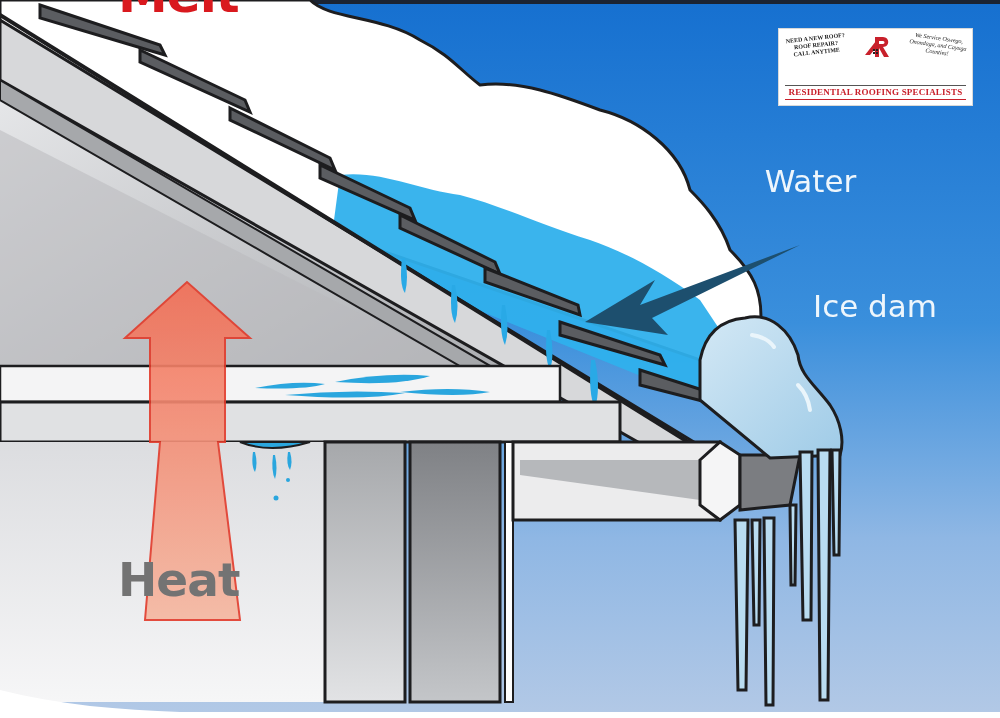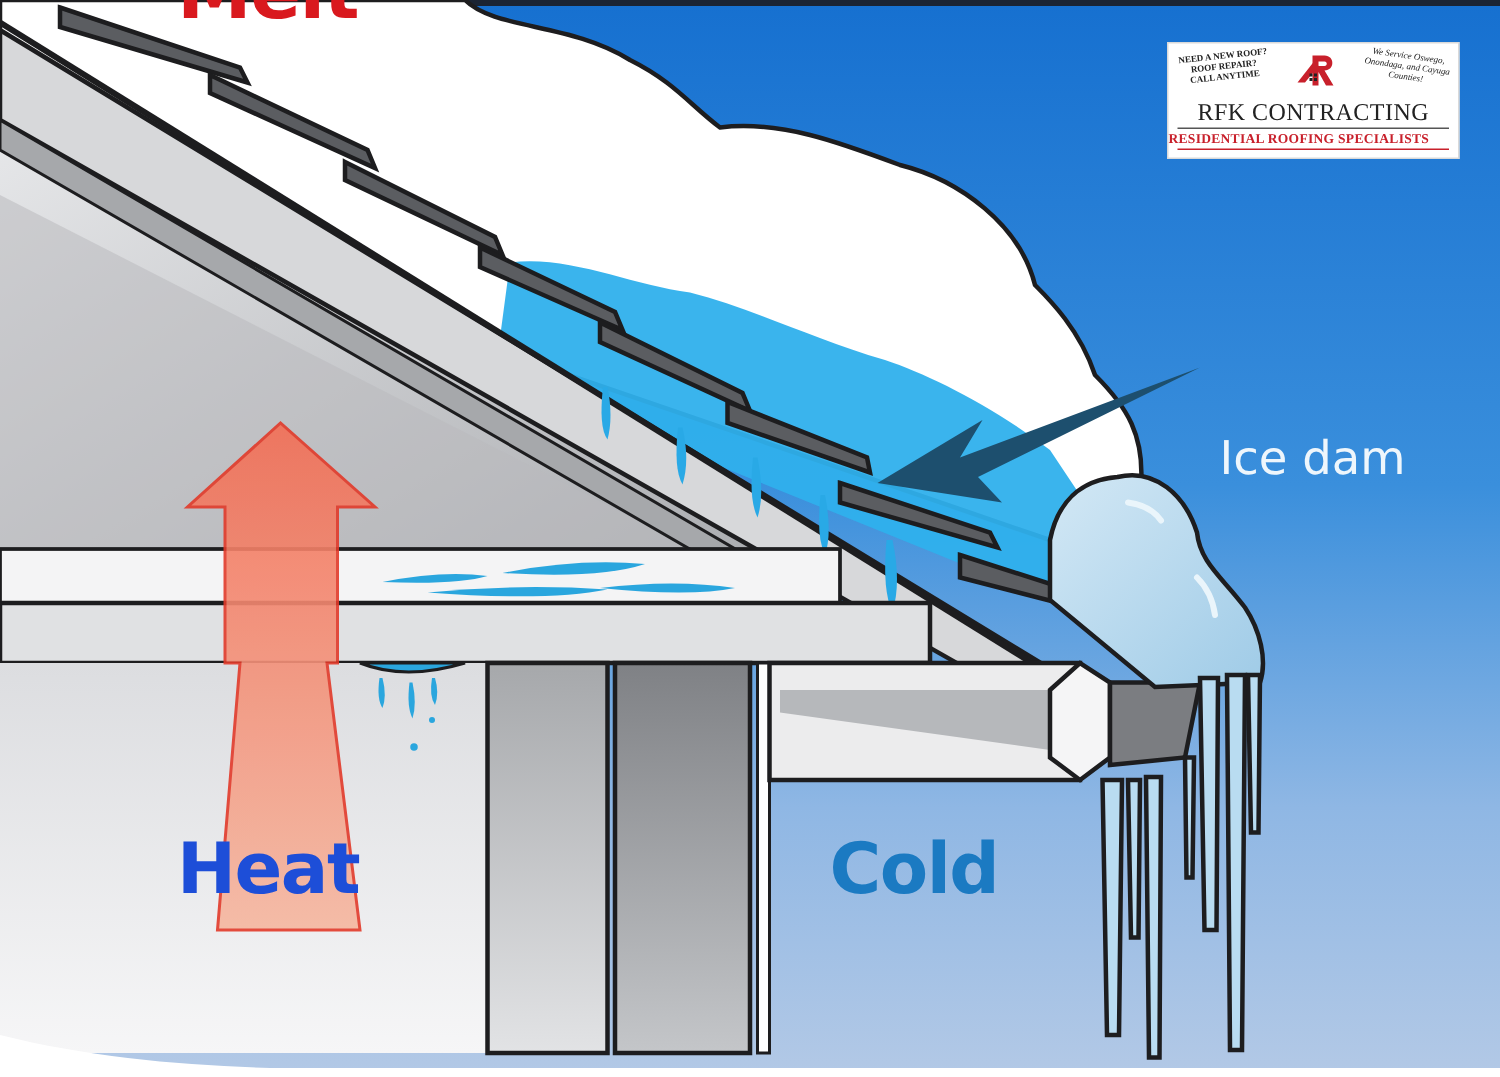--- a/index.html
+++ b/index.html
@@ -3,29 +3,29 @@
 <meta charset="utf-8">
 <style>
   html, body { margin: 0; padding: 0; background: #ffffff; }
   body { width: 1000px; height: 718px; overflow: hidden; position: relative; font-family: "Liberation Sans", sans-serif; }
   #stage { position: absolute; left: 0; top: 0; width: 1000px; height: 718px; }
   svg { display: block; }
   .lbl { position: absolute; font-family: "DejaVu Sans", sans-serif; font-weight: bold; white-space: nowrap; line-height: 1; }
   .lbl-melt { left: 118px; top: -30px; font-size: 50px; color: #d9191e; letter-spacing: -1px; }
   .lbl-water { left: 708px; top: 164px; font-size: 31px; color: #eef6fc; font-weight: normal; line-height: 1.1; text-align: center; width: 205px; }
   .lbl-ice { left: 813px; top: 291px; font-size: 31px; color: #eef6fc; font-weight: normal; text-align: right; }
-  .lbl-heat { left: 118px; top: 556px; font-size: 47px; color: #1d4ed8; letter-spacing: -1px; }
+  .lbl-heat { left: 118px; top: 556px; font-size: 47px; color: #737373; letter-spacing: -1px; }
   .lbl-cold { left: 553px; top: 556px; font-size: 47px; color: #1b7ac2; letter-spacing: -1px; }
   .logo { position: absolute; left: 778px; top: 28px; width: 195px; height: 78px; background: #fff; border: 1px solid #d9d9d9; box-sizing: border-box; }
   .logo .tl { position: absolute; left: 6px; top: 6px; width: 62px; font-family: "Liberation Serif", serif; font-size: 6px; line-height: 1.15; color: #222; transform: rotate(-6deg); text-align: center; font-weight: bold; }
   .logo .tr { position: absolute; right: 4px; top: 6px; width: 60px; font-family: "Liberation Serif", serif; font-size: 6px; line-height: 1.15; color: #222; transform: rotate(8deg); text-align: center; font-style: italic; }
   .logo .mark { position: absolute; left: 84px; top: 4px; width: 30px; height: 30px; }
   .logo .name { position: absolute; left: 0; right: 0; top: 38px; text-align: center; font-family: "Liberation Serif", serif; font-size: 16px; color: #222; letter-spacing: 0.3px; }
   .logo .rule { position: absolute; left: 6px; right: 6px; top: 56px; height: 1px; background: #555; }
-  .logo .tag { position: absolute; left: 0; right: 0; top: 58px; text-align: left; font-family: "Liberation Serif", serif; font-size: 9px; font-weight: bold; color: #c8202b; letter-spacing: 0.2px; }
+  .logo .tag { position: absolute; left: 0; right: 0; top: 58px; text-align: center; font-family: "Liberation Serif", serif; font-size: 9px; font-weight: bold; color: #c8202b; letter-spacing: 0.2px; }
   .logo .tagline { position: absolute; left: 6px; right: 6px; top: 70px; height: 1px; background: #c8202b; }
 </style>
 </head>
 <body>
 
 <div id="stage">
   <svg width="1000" height="718" viewBox="0 0 1000 718" xmlns="http://www.w3.org/2000/svg">
     <defs>
       <linearGradient id="skyGrad" x1="0" y1="0" x2="0" y2="1">
         <stop offset="0" stop-color="#1670d0"></stop>
@@ -139,34 +139,33 @@
 
     <path d="M145,620 L160,442 L150,442 L150,338 L125,338 L187,282 L250,338 L225,338 L225,442 L218,442 L240,620 Z" fill="url(#heatGrad)" stroke="#e23a2a" stroke-width="2" opacity="0.9"></path>
 
     <path d="M800,245 L640,305 L655,280 L585,322 L668,335 L652,318 Z" fill="#1d4f6e"></path>
 
     <path d="M0,690 C60,705 120,710 180,712 L1000,712 L1000,718 L0,718 Z" fill="#ffffff"></path>
   </svg>
 
   <div class="lbl lbl-melt">Melt</div>
   <div class="lbl lbl-water">
+    <div>Water</div>
   </div>
   <div class="lbl lbl-ice">Ice dam</div>
   <div class="lbl lbl-heat">Heat</div>
-  <div class="lbl lbl-cold">Cold</div>
 
   <div class="logo">
     <div class="tl">NEED A NEW ROOF? ROOF REPAIR? CALL ANYTIME</div>
     <div class="tr">We Service Oswego, Onondaga, and Cayuga Counties!</div>
     <svg class="mark" viewBox="0 0 30 30">
       <path d="M2,22 L13,8 L16,11 L7,22 Z" fill="#c8202b"></path>
       <path d="M12,4 L20,4 C27,4 27,14 20,14 L26,24 L21,24 L16,15 L16,24 L12,24 Z M16,8 L16,11 L20,11 C22,11 22,8 20,8 Z" fill="#c8202b"></path>
       <rect x="10" y="16" width="2" height="2" fill="#222"></rect>
       <rect x="13" y="16" width="2" height="2" fill="#222"></rect>
       <rect x="10" y="19" width="2" height="2" fill="#222"></rect>
       <rect x="13" y="19" width="2" height="2" fill="#222"></rect>
     </svg>
-    <div class="name">RFK CONTRACTING</div>
     <div class="rule"></div>
     <div class="tag">RESIDENTIAL ROOFING SPECIALISTS</div>
     <div class="tagline"></div>
   </div>
 </div>
 
 </body></html>

